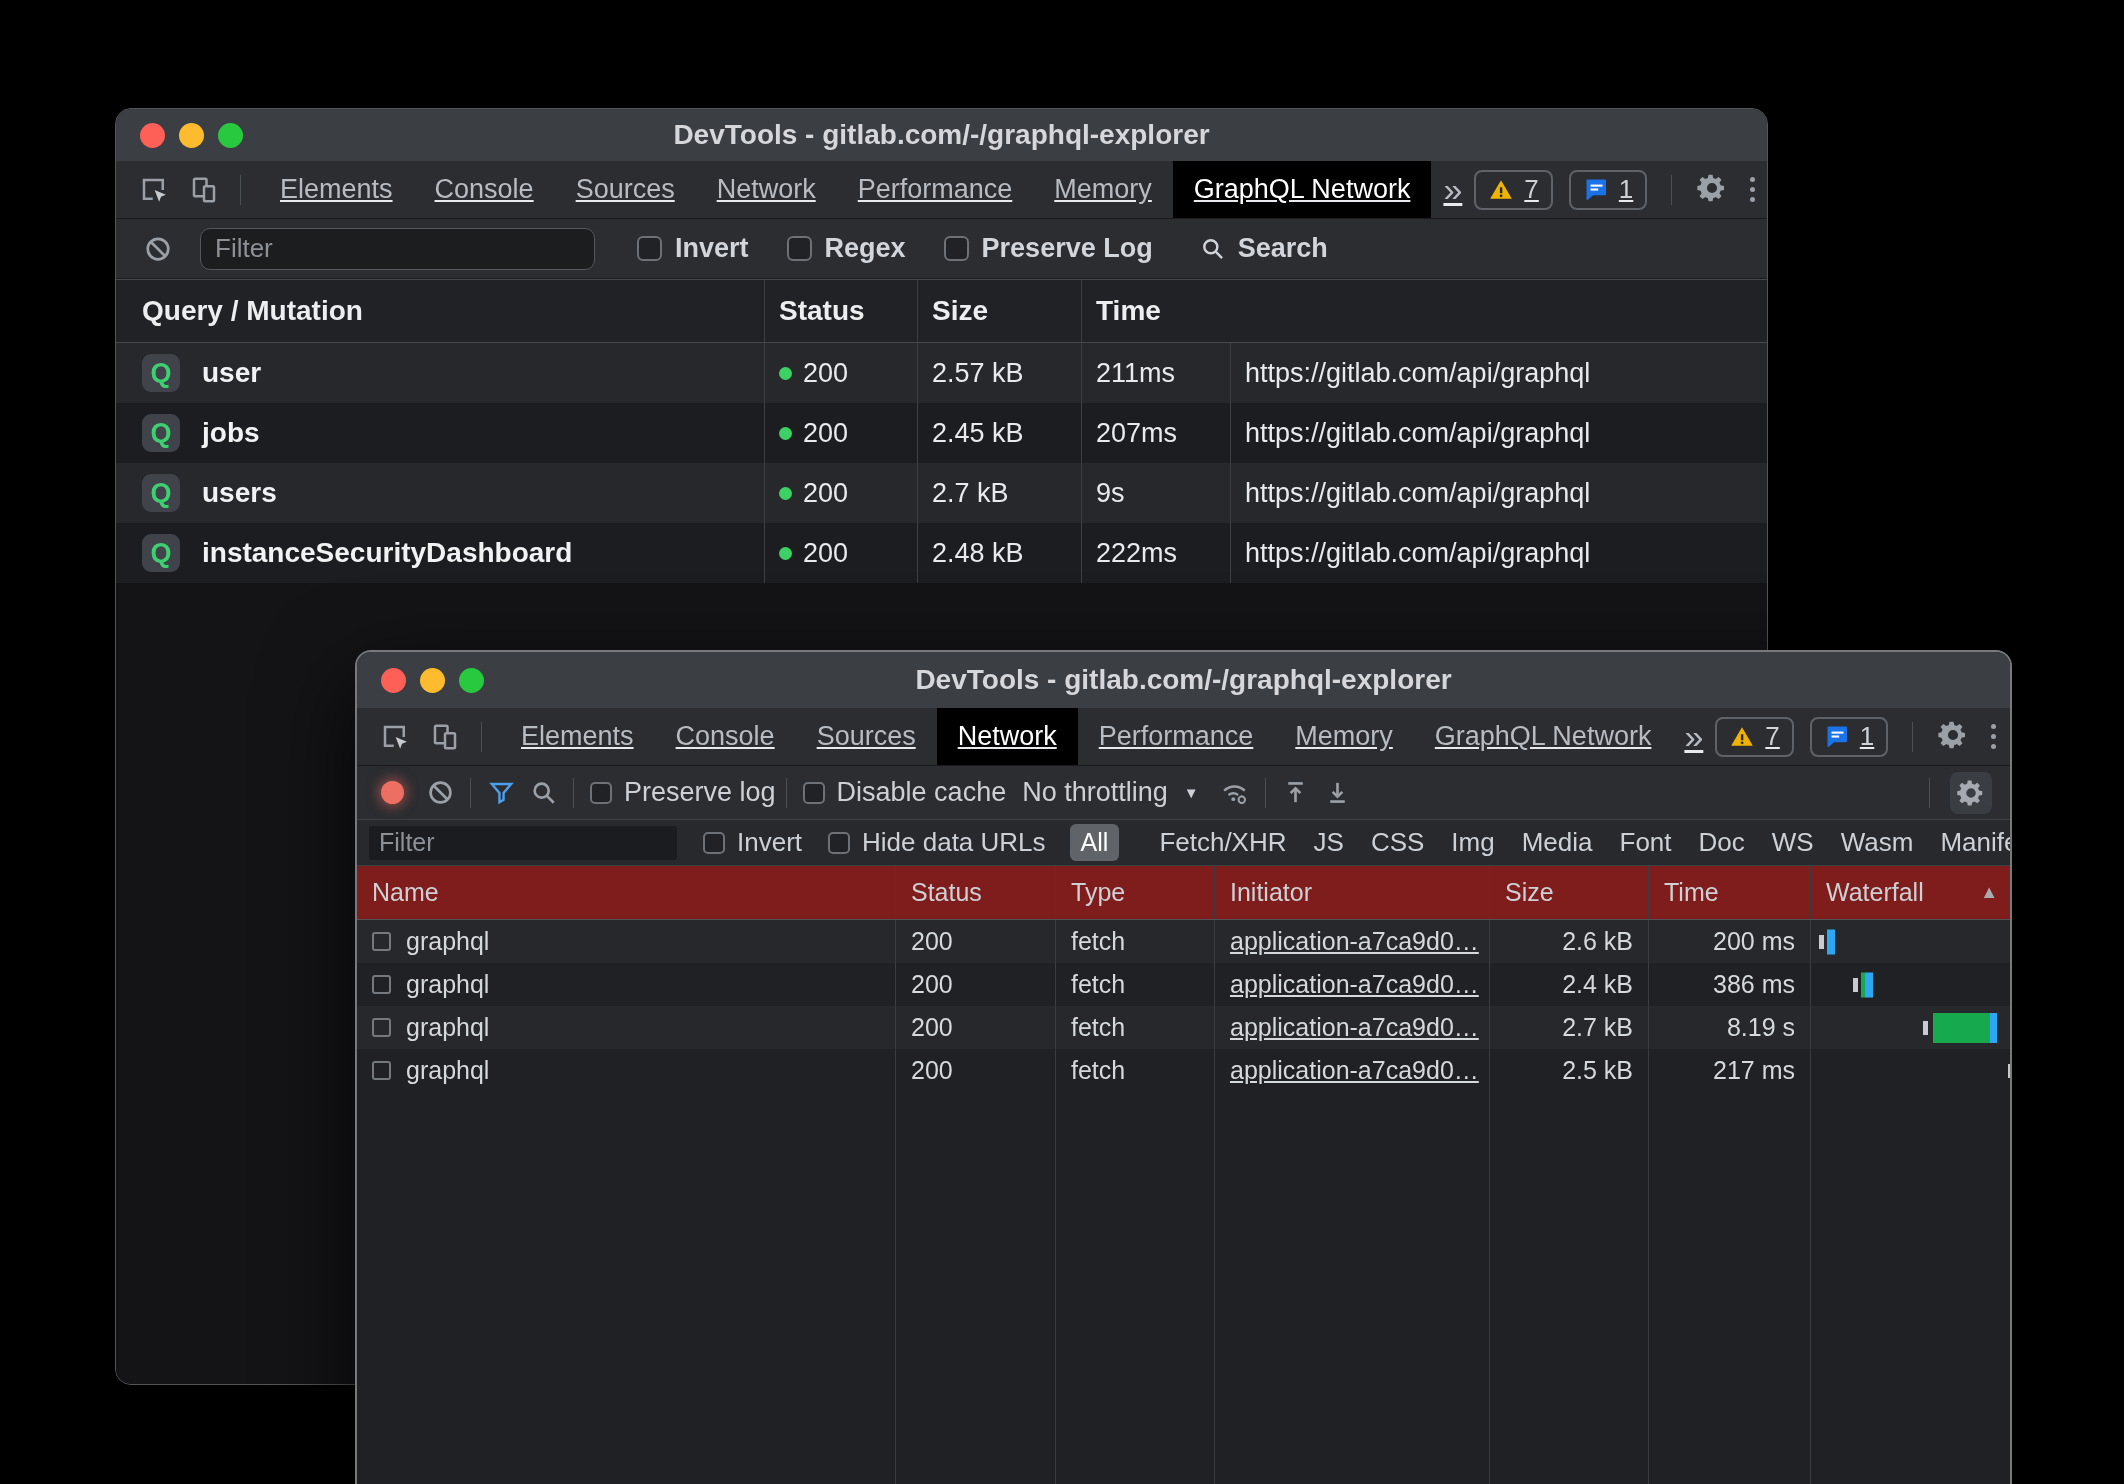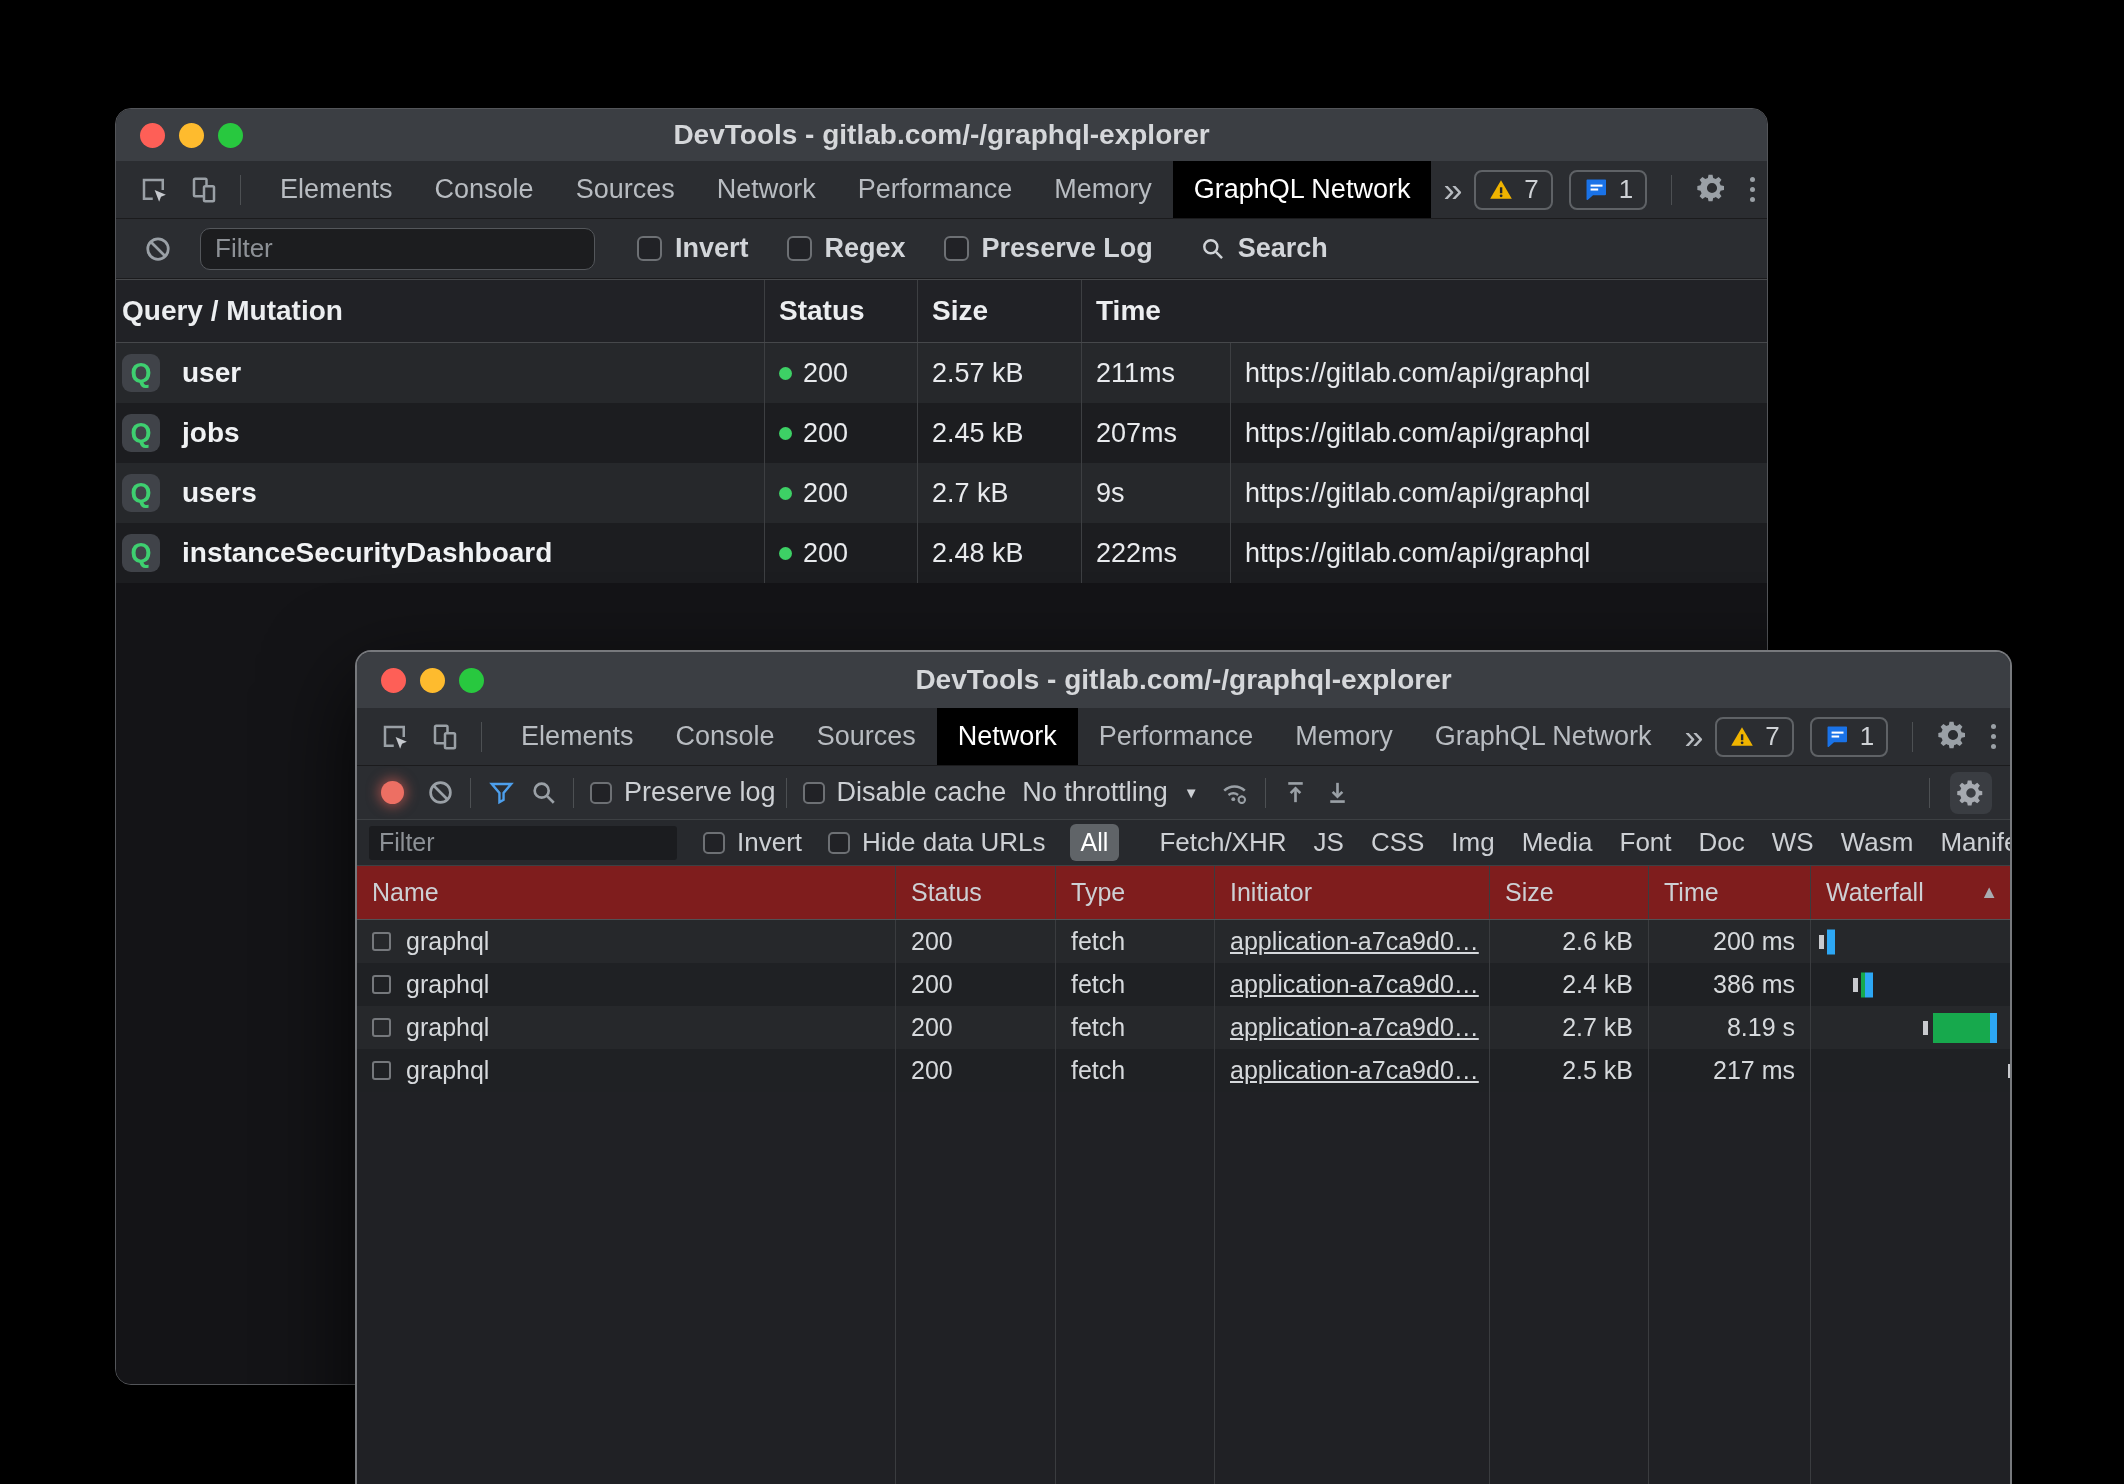--- a/index.html
+++ b/index.html
@@ -23,21 +23,21 @@
     border:2px solid #77797d;border-bottom:none;border-radius:16px 16px 0 0;z-index:5;}
   
   .titlebar{height:56px;background:#3b3e43;display:flex;align-items:center;position:relative;flex:0 0 auto;}
   .win-back .titlebar{height:52px}
   .lights{display:flex;gap:14px;margin-left:24px}
   .light{width:25px;height:25px;border-radius:50%}
   .light.red{background:#fe5f57}.light.yellow{background:#febb2e}.light.green{background:#28c83f}
   .win-title{position:absolute;left:0;right:0;text-align:center;font-weight:bold;font-size:28px;color:#d5d7da}
   
   .tabbar{height:58px;background:#2b2d31;display:flex;align-items:stretch;flex:0 0 auto;
-    border-bottom:1px solid #1b1b1d;}
+    border-bottom:1px solid #1b1b1d;text-decoration:underline;}
   .tab-icons{display:flex;align-items:center;gap:6px;padding:0 10px 0 16px}
   .icon-btn{width:44px;height:44px;display:flex;align-items:center;justify-content:center;border-radius:6px}
   .icon-btn svg{width:30px;height:30px}
   .vdiv{width:1px;height:30px;background:#4d5053;align-self:center;margin:0 8px}
   .tabs{display:flex;align-items:stretch}
   .tab{display:flex;align-items:center;padding:0 21px;font-size:27px;color:#b8bcc1;white-space:nowrap}
   .tab.selected{background:#000;color:#fff}
   .more-tabs{display:flex;align-items:center;font-size:34px;color:#b8bcc1;padding:0 12px}
   .right-cluster{margin-left:auto;display:flex;align-items:center;gap:16px;padding-right:20px}
   .badge{display:flex;align-items:center;gap:10px;border:2px solid #5f6266;border-radius:8px;
@@ -57,21 +57,21 @@
   .cb-item{display:flex;align-items:center;gap:13px}
   .checkbox{width:25px;height:25px;border:2px solid #6d7074;border-radius:6px;background:#212226}
   .cb-label{font-size:27px;font-weight:bold;color:#d2d5d9;white-space:nowrap}
   .search-group{display:flex;align-items:center;gap:12px;margin-left:46px}
   .search-group svg{width:27px;height:27px}
   .gql-grid{display:grid;grid-template-columns:649px 153px 164px 149px 1fr;flex:0 0 auto}
   .gql-head{background:#212226;border-top:1px solid #46484b;border-bottom:1px solid #46484b;height:64px}
   .gql-head .cell{font-weight:bold;font-size:28px;color:#eceef0}
   .cell{display:flex;align-items:center;padding-left:14px;border-right:1px solid #3d3f42;overflow:hidden;white-space:nowrap}
   .cell:last-child{border-right:none}
-  .cell.first{padding-left:6px}
+  .cell.first{padding-left:26px}
   .gql-row{height:60px}
   .gql-row.odd{background:#26282b}
   .gql-row.even{background:#1c1d20}
   .qbadge{width:38px;height:38px;border-radius:9px;background:#404349;color:var(--badge-green);
     font-weight:bold;font-size:27px;display:flex;align-items:center;justify-content:center;flex:0 0 auto}
   .qname{margin-left:22px;font-weight:bold;font-size:28px;color:#f0f2f4}
   .status-dot{width:13px;height:13px;border-radius:50%;background:var(--status-green);margin-right:11px;flex:0 0 auto}
   .gql-row .cell{font-size:27px;color:#e8eaed}
   .gql-rest{flex:1;background:#141417}
   

